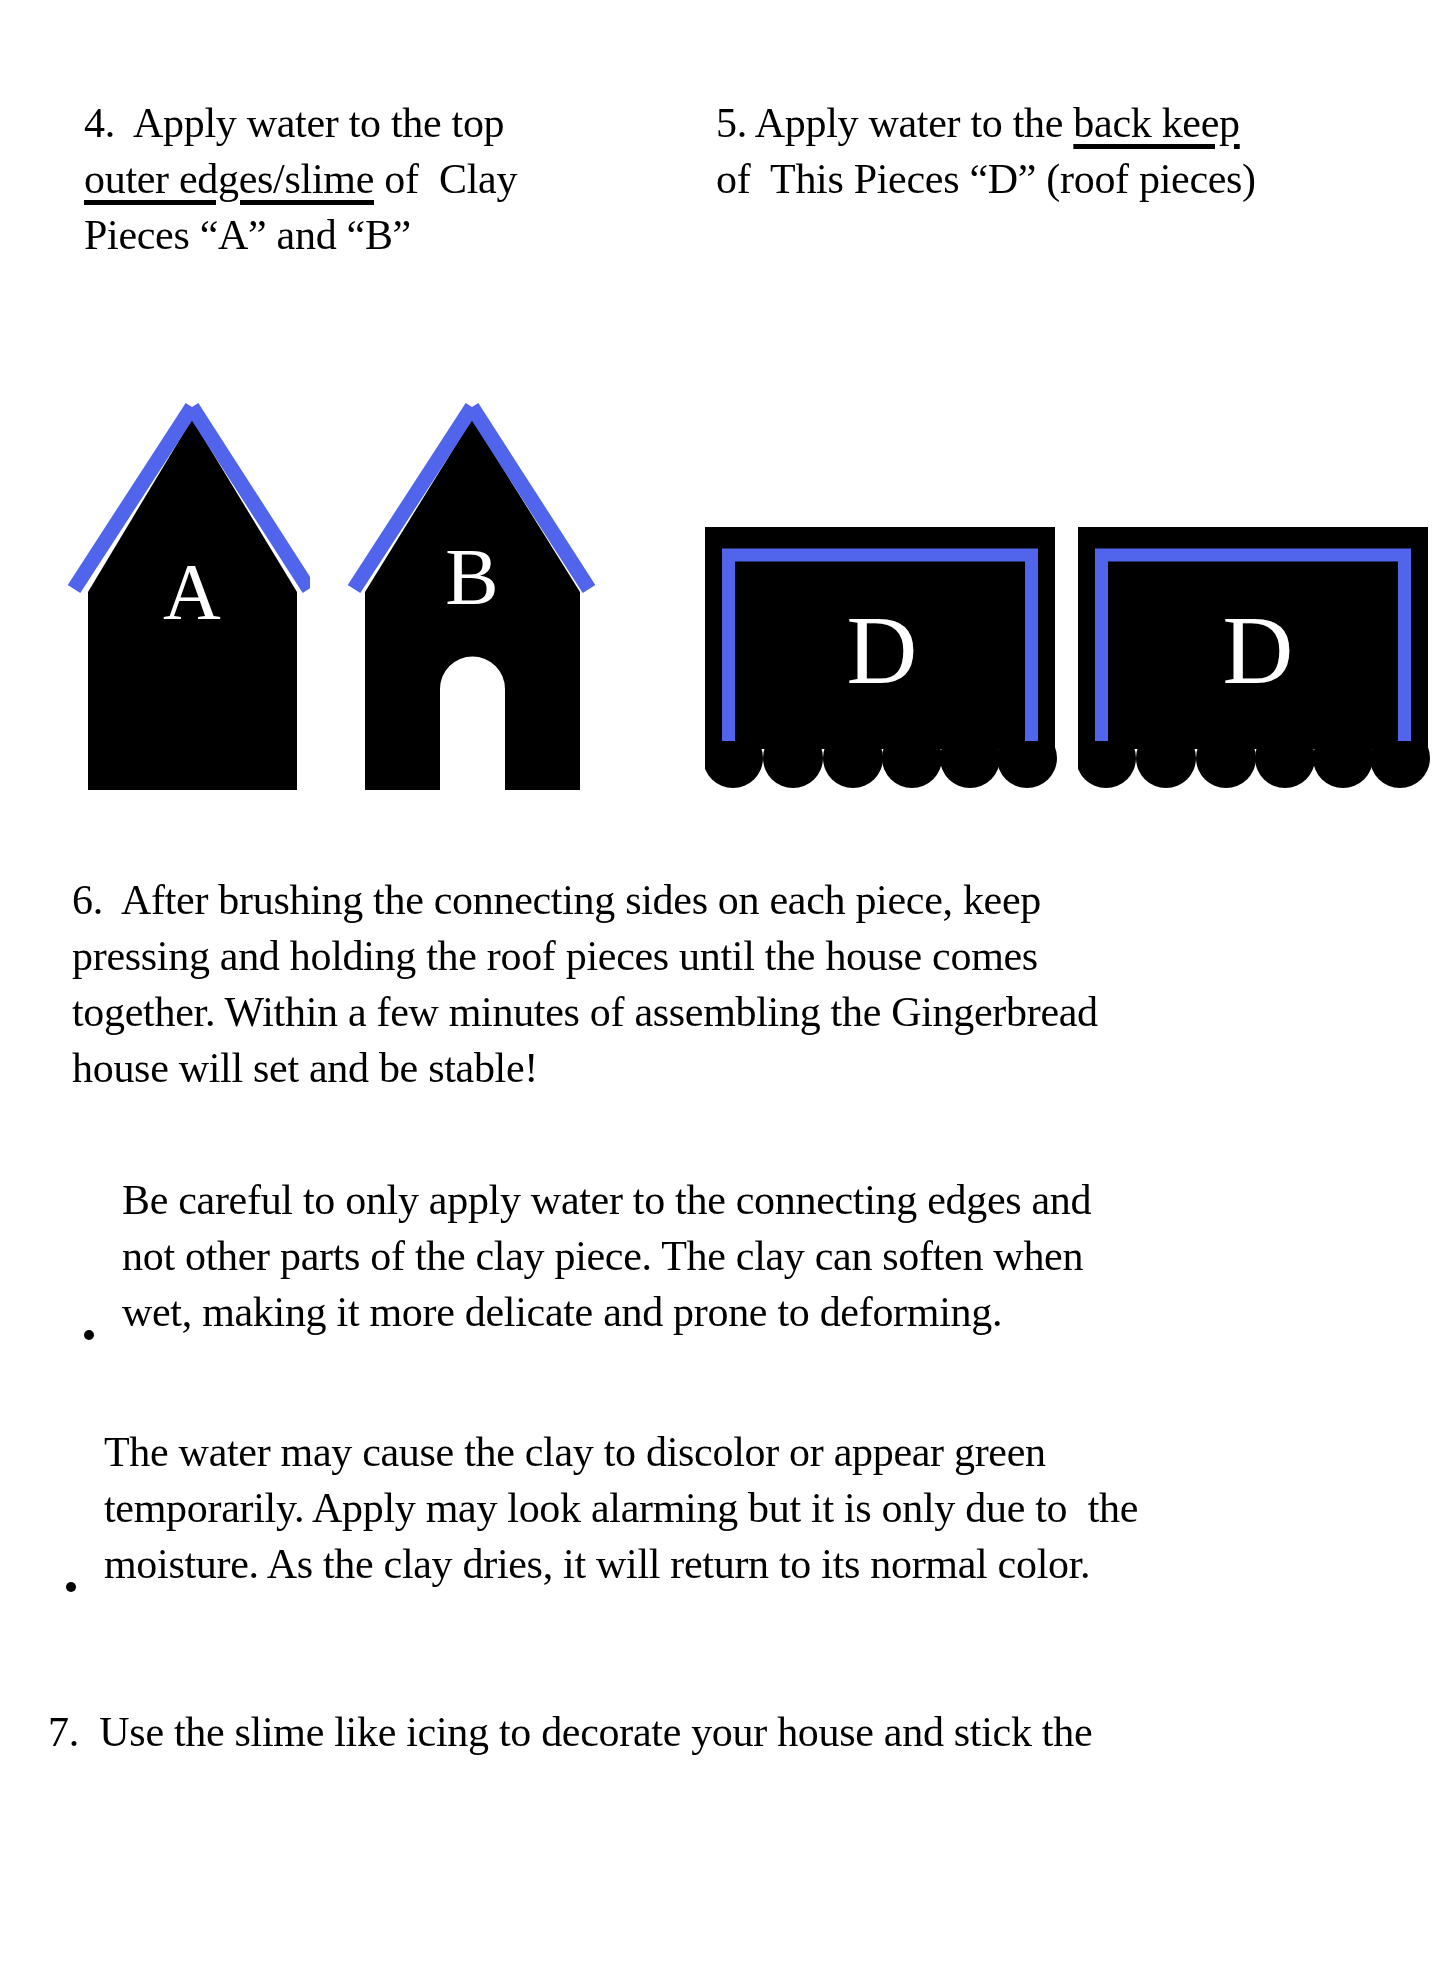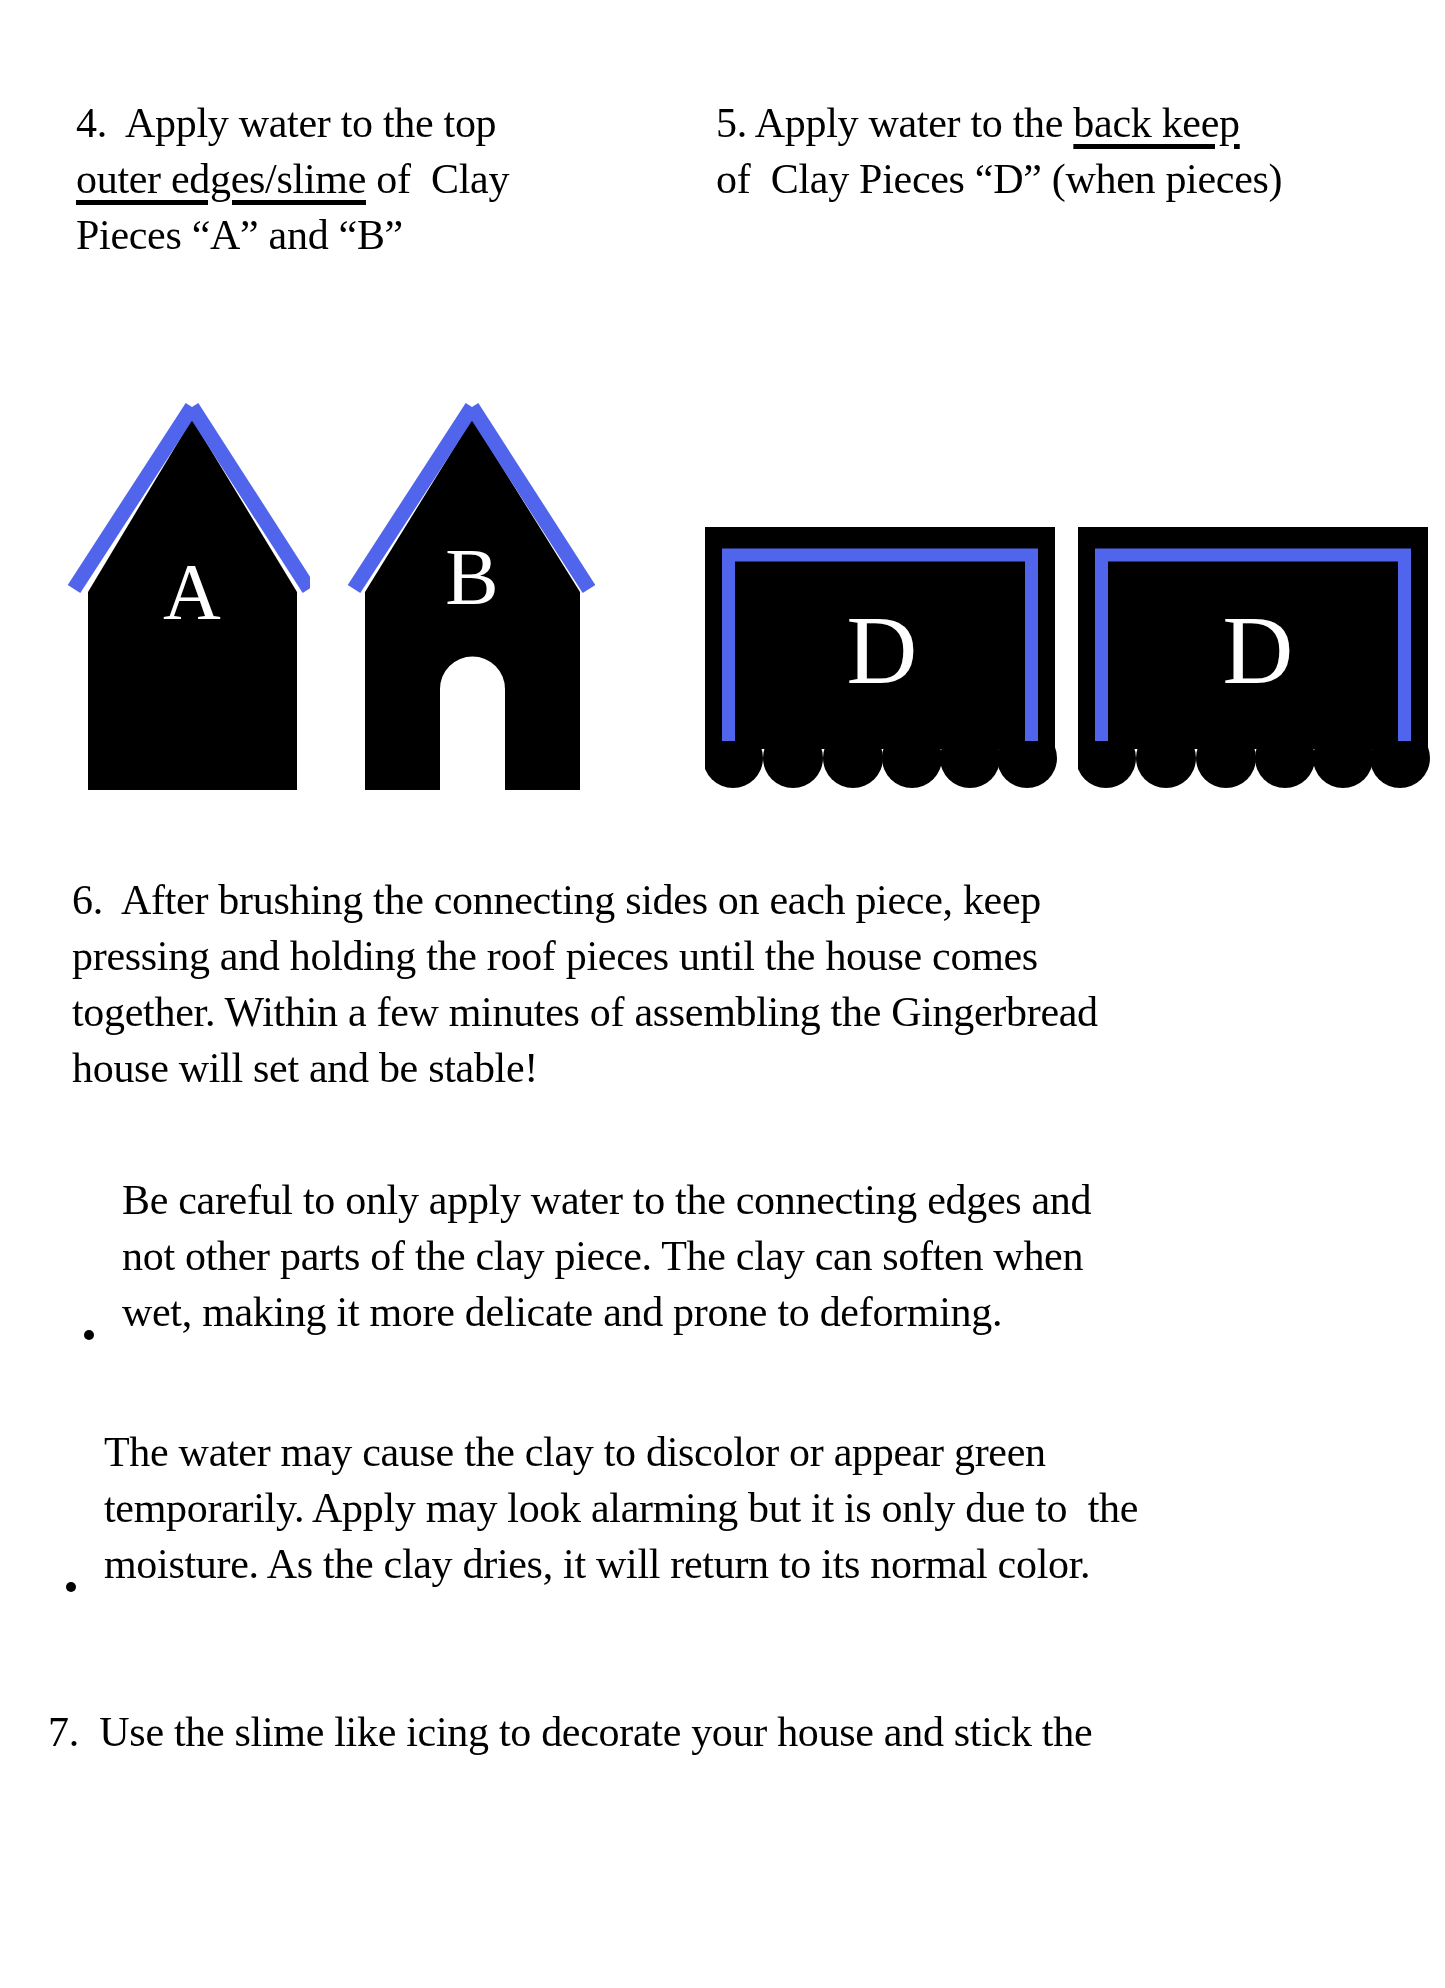--- a/index.html
+++ b/index.html
@@ -25,29 +25,29 @@
   .piece-label{
     font-family:"Liberation Serif","DejaVu Serif",serif;
     fill:#ffffff;
   }
 </style>
 </head>
 <body>
 
 <div class="page">
 
-  <section class="step" style="left:76px;top:95px;">
+  <section class="step" style="left:84px;top:95px;">
     <div class="line"><span>4.  Apply water to the top</span></div>
     <div class="line"><span class="u">outer edges/slime</span><span> of  Clay</span></div>
     <div class="line"><span>Pieces “A” and “B”</span></div>
   </section>
 
   <section class="step" style="left:716px;top:95px;">
     <div class="line"><span>5. Apply water to the </span><span class="u">back keep</span></div>
-    <div class="line"><span>of  Clay Pieces “D” (when pieces)</span></div>
+    <div class="line"><span>of  This Pieces “D” (roof pieces)</span></div>
   </section>
 
   <svg class="fig" style="left:58px;top:393px;" width="252" height="400" viewBox="0 0 252 400">
     <polygon points="30,199 134,26 239,199 239,397 30,397" fill="#000000"></polygon>
     <line x1="134" y1="14" x2="16" y2="196" stroke="#5165ec" stroke-width="15"></line>
     <line x1="134" y1="14" x2="251" y2="196" stroke="#5165ec" stroke-width="15"></line>
     <text class="piece-label" x="134" y="226" font-size="80" text-anchor="middle">A</text>
   </svg>
 
   <svg class="fig" style="left:343px;top:393px;" width="252" height="400" viewBox="0 0 252 400">

